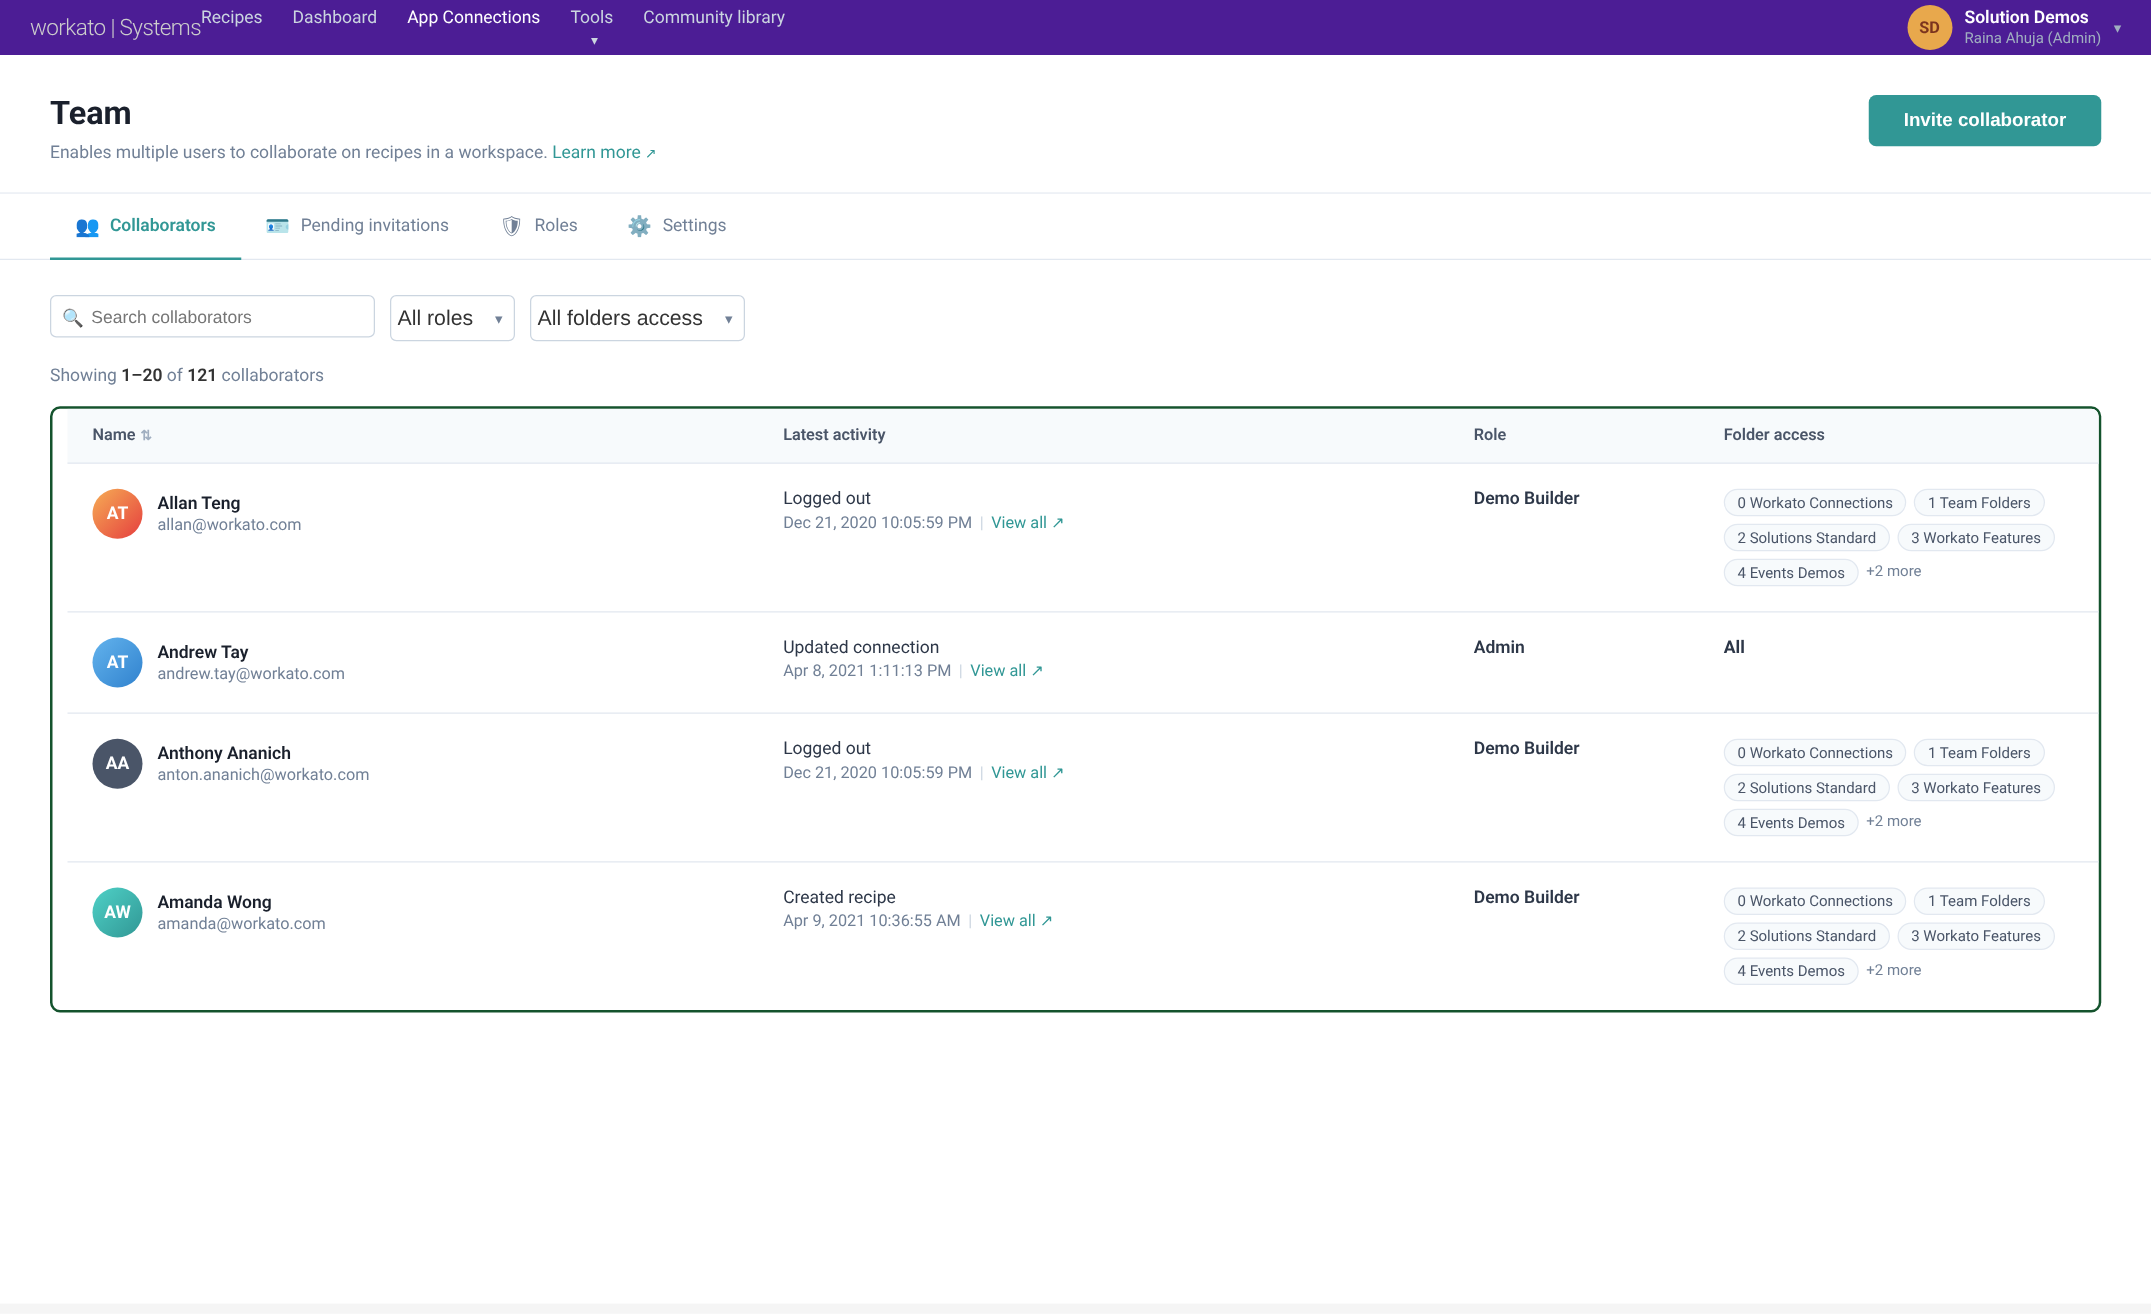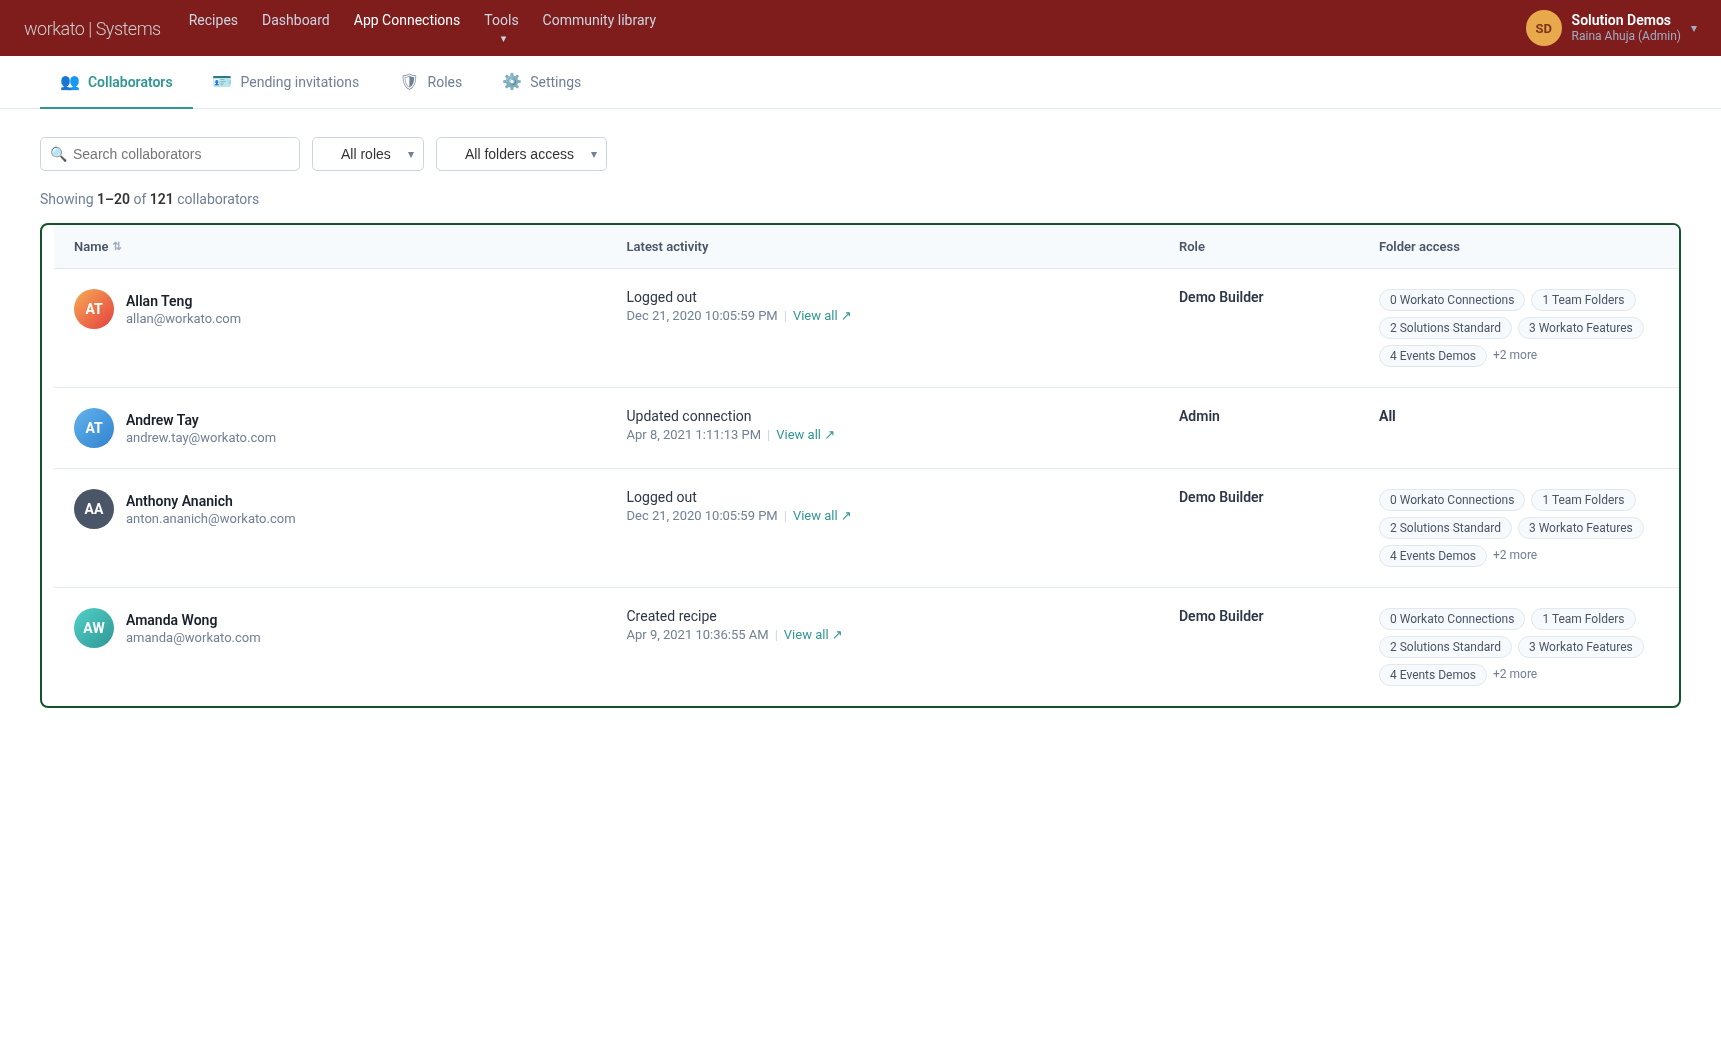--- a/index.html
+++ b/index.html
@@ -1,19 +1,19 @@
 <!DOCTYPE html>
 <html><head>
   <meta charset="utf-8">
   <style>
     * { box-sizing: border-box; margin: 0; padding: 0; }
     body { font-family: -apple-system, BlinkMacSystemFont, 'Segoe UI', Roboto, sans-serif; background: #f5f5f5; color: #333; font-size: 14px; }
 
     
-    .topnav { background: #7f1d1d; display: flex; align-items: center; padding: 0 24px; height: 56px; gap: 28px; }
+    .topnav { background: #4c1d95; display: flex; align-items: center; padding: 0 24px; height: 44px; }
     .topnav-logo { color: #fff; font-size: 18px; font-weight: 600; letter-spacing: -0.5px; white-space: nowrap; }
     .topnav-logo span { color: #ccc; font-weight: 300; }
     .topnav-links { display: flex; gap: 24px; flex: 1; }
     .topnav-link { color: #cbd5e0; font-size: 14px; text-decoration: none; cursor: pointer; padding: 4px 0; }
     .topnav-link.active { color: #fff; }
     .topnav-tools { display: flex; align-items: center; gap: 4px; flex-direction: column; }
     .topnav-user { display: flex; align-items: center; gap: 10px; margin-left: auto; cursor: pointer; }
     .user-avatar { width: 36px; height: 36px; border-radius: 50%; background: #f6ad55; display: flex; align-items: center; justify-content: center; font-size: 13px; font-weight: 600; color: #7b341e; overflow: hidden; text-align: center; }
     .user-info { color: #fff; line-height: 1.3; }
     .user-name { font-size: 14px; font-weight: 600; }
@@ -37,21 +37,21 @@
     .tab-icon { font-size: 16px; }
 
     
     .content { padding: 28px 40px; }
 
     
     .filters { display: flex; gap: 12px; margin-bottom: 20px; }
     .search-wrapper { position: relative; }
     .search-icon-inner { position: absolute; left: 10px; top: 50%; transform: translateY(-50%); color: #a0aec0; font-size: 14px; }
     .search-input { border: 1px solid #cbd5e0; border-radius: 5px; padding: 8px 12px 8px 32px; font-size: 14px; width: 260px; color: #333; outline: none; }
-    .filter-select { border: 1px solid #cbd5e0; border-radius: 5px; padding: 8px 32px 8px 28px; font-size: 14px; color: #333; background: #fff; cursor: pointer; appearance: none; -webkit-appearance: none; position: relative; outline: none; }
+    .filter-select { border: 1px solid #cbd5e0; border-radius: 5px; padding: 8px 32px 8px 5px; font-size: 17px; color: #333; background: #fff; cursor: pointer; appearance: none; -webkit-appearance: none; position: relative; outline: none; }
     .select-wrapper { position: relative; display: inline-block; }
     .select-wrapper::after { content: '▾'; position: absolute; right: 10px; top: 50%; transform: translateY(-50%); color: #718096; font-size: 12px; pointer-events: none; }
 
     
     .showing-count { font-size: 14px; color: #718096; margin-bottom: 16px; }
     .showing-count strong { color: #333; font-weight: 600; }
 
     
     .collab-table { width: 100%; border: 2px solid #14532d; border-radius: 8px; overflow: hidden; background: #fff; padding-left: 12px; }
     .table-header { display: grid; grid-template-columns: 1fr 1fr 200px 320px; background: #f7fafc; border-bottom: 1px solid #e2e8f0; }
@@ -105,20 +105,33 @@
     <div class="user-info">
       <div class="user-name">Solution Demos</div>
       <div class="user-role">Raina Ahuja (Admin)</div>
     </div>
     <span class="chevron-icon">▾</span>
   </div>
 </nav>
 
 <div class="page-wrapper">
 
+  <div class="page-header">
+    <div>
+      <h1 class="page-title">Team</h1>
+      <p class="page-subtitle">
+        <span>Enables multiple users to collaborate on recipes in a workspace.</span>
+        <a href="#">
+          <span>Learn more</span>
+          <span style="font-size:11px;"> ↗</span>
+        </a>
+      </p>
+    </div>
+    <button class="invite-btn">Invite collaborator</button>
+  </div>
 
   <div class="tabs">
     <a class="tab active">
       <span class="tab-icon">👥</span>
       <span>Collaborators</span>
     </a>
     <a class="tab">
       <span class="tab-icon">🪪</span>
       <span>Pending invitations</span>
     </a>

